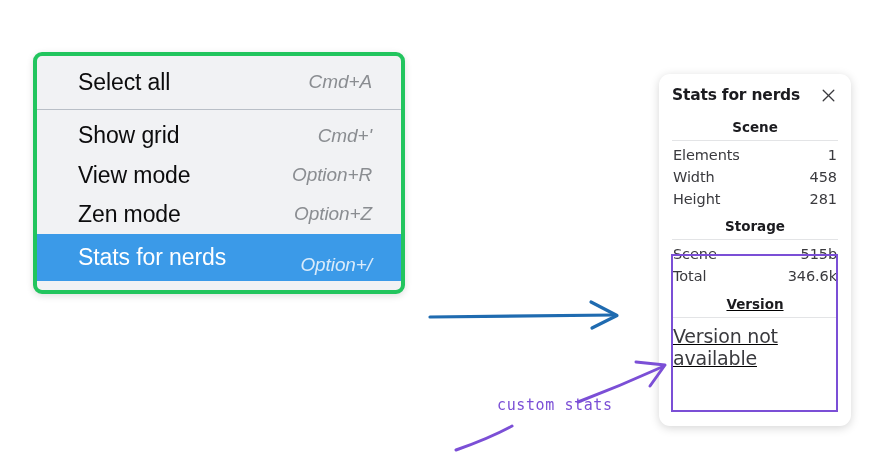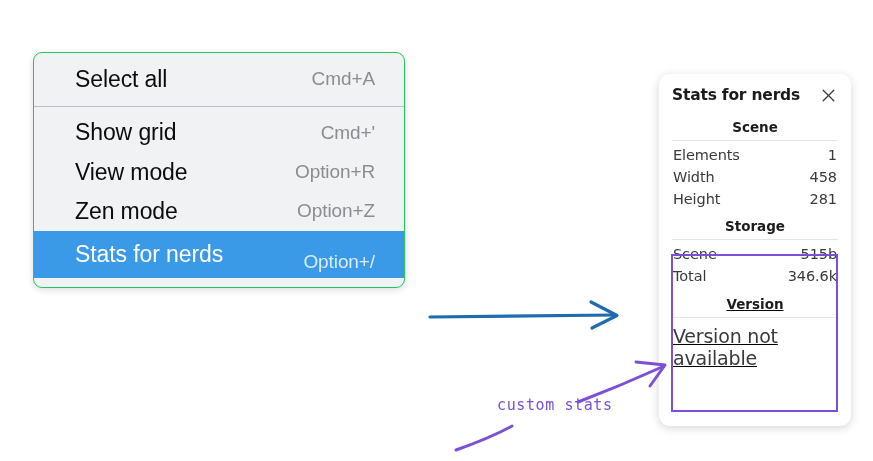--- a/index.html
+++ b/index.html
@@ -15,21 +15,21 @@
     overflow: hidden;
   }
 
   
   #context-menu {
     position: absolute;
     left: 33px;
     top: 52px;
     width: 372px;
     background: #f1f2f4;
-    border: 1px solid #22c55e;
+    border: 4px solid #22c55e;
     border-radius: 9px;
     box-shadow: 0 2px 7px rgba(0,0,0,0.13);
     padding-top: 7px;
     padding-bottom: 9px;
     box-sizing: border-box;
   }
   .menu-section { }
   .menu-separator {
     height: 1px;
     background: #b9bfc7;
@@ -45,20 +45,21 @@
   .menu-item .label {
     font-size: 23px;
     color: #0c0c0d;
     letter-spacing: -0.1px;
     line-height: 1.32;
   }
   .menu-item .accel {
     font-size: 19px;
     color: #8a8d91;
     letter-spacing: -0.1px;
+    font-style: italic;
   }
   .menu-item.selected {
     background: #3b9ae8;
   }
   .menu-item.selected .label { color: #ffffff; }
   .menu-item.selected .accel { color: #d9ebfa; margin-top: 16px; }
 
   
   #stats-panel {
     position: absolute;

